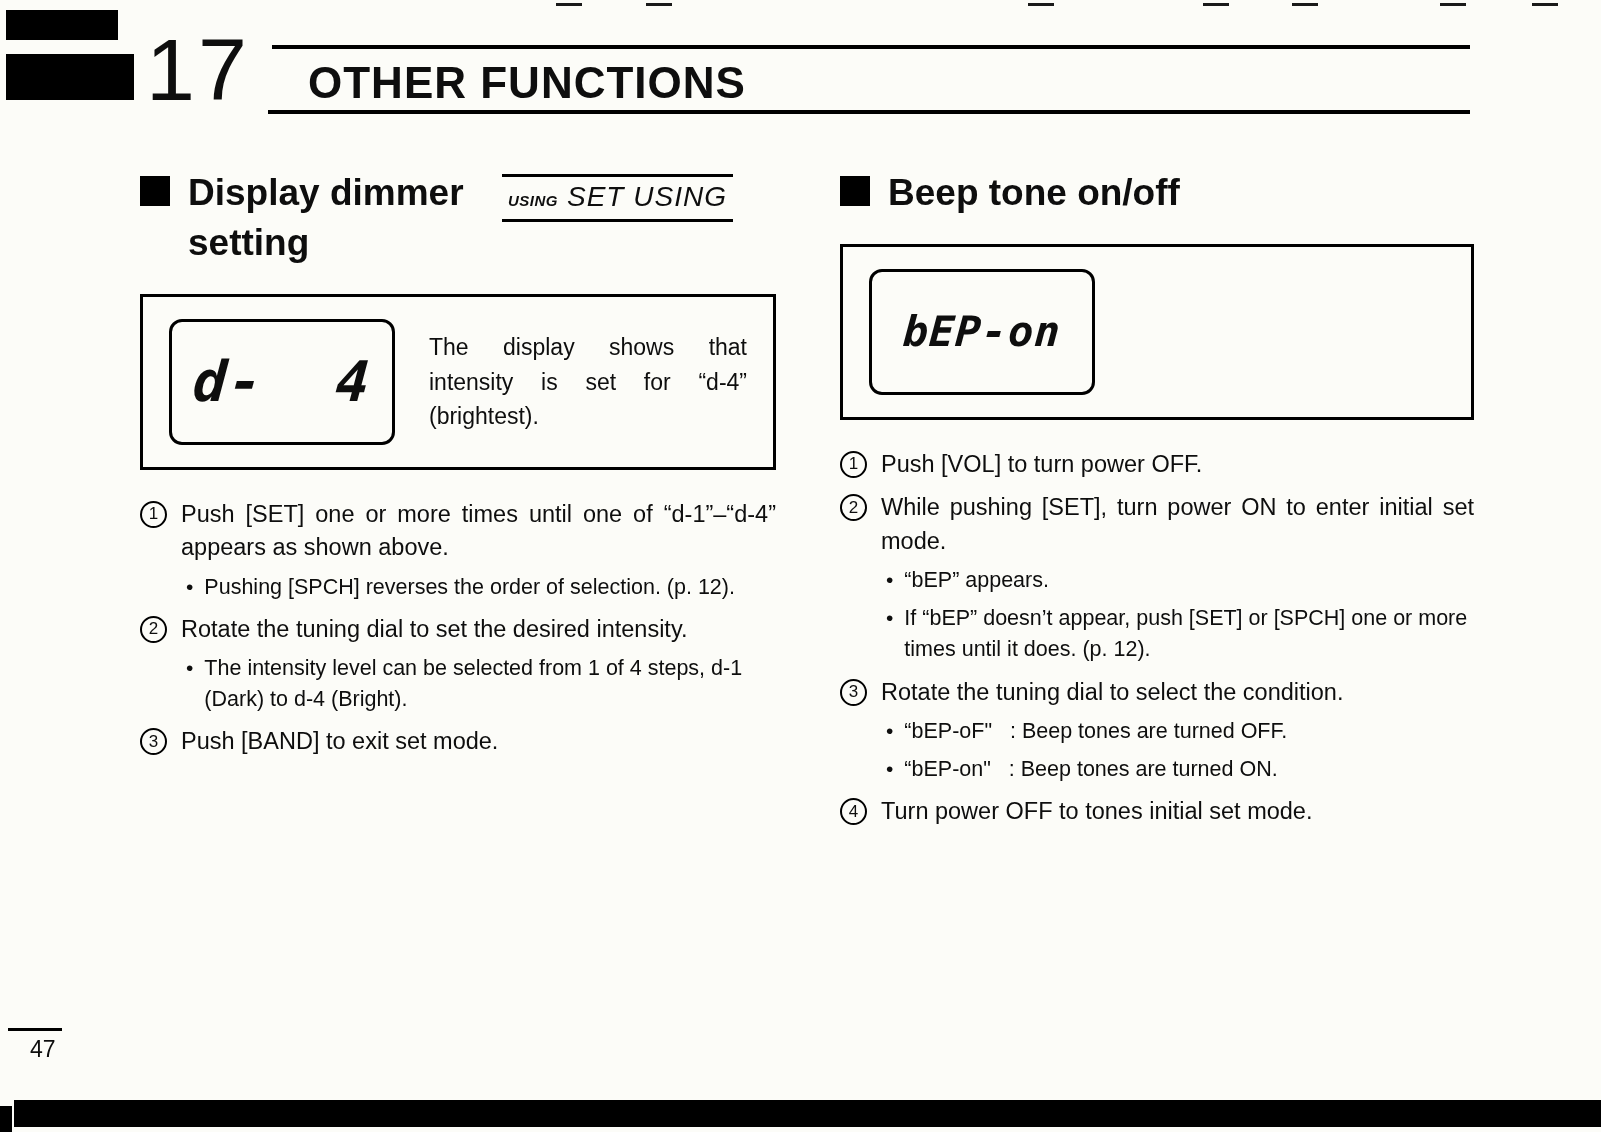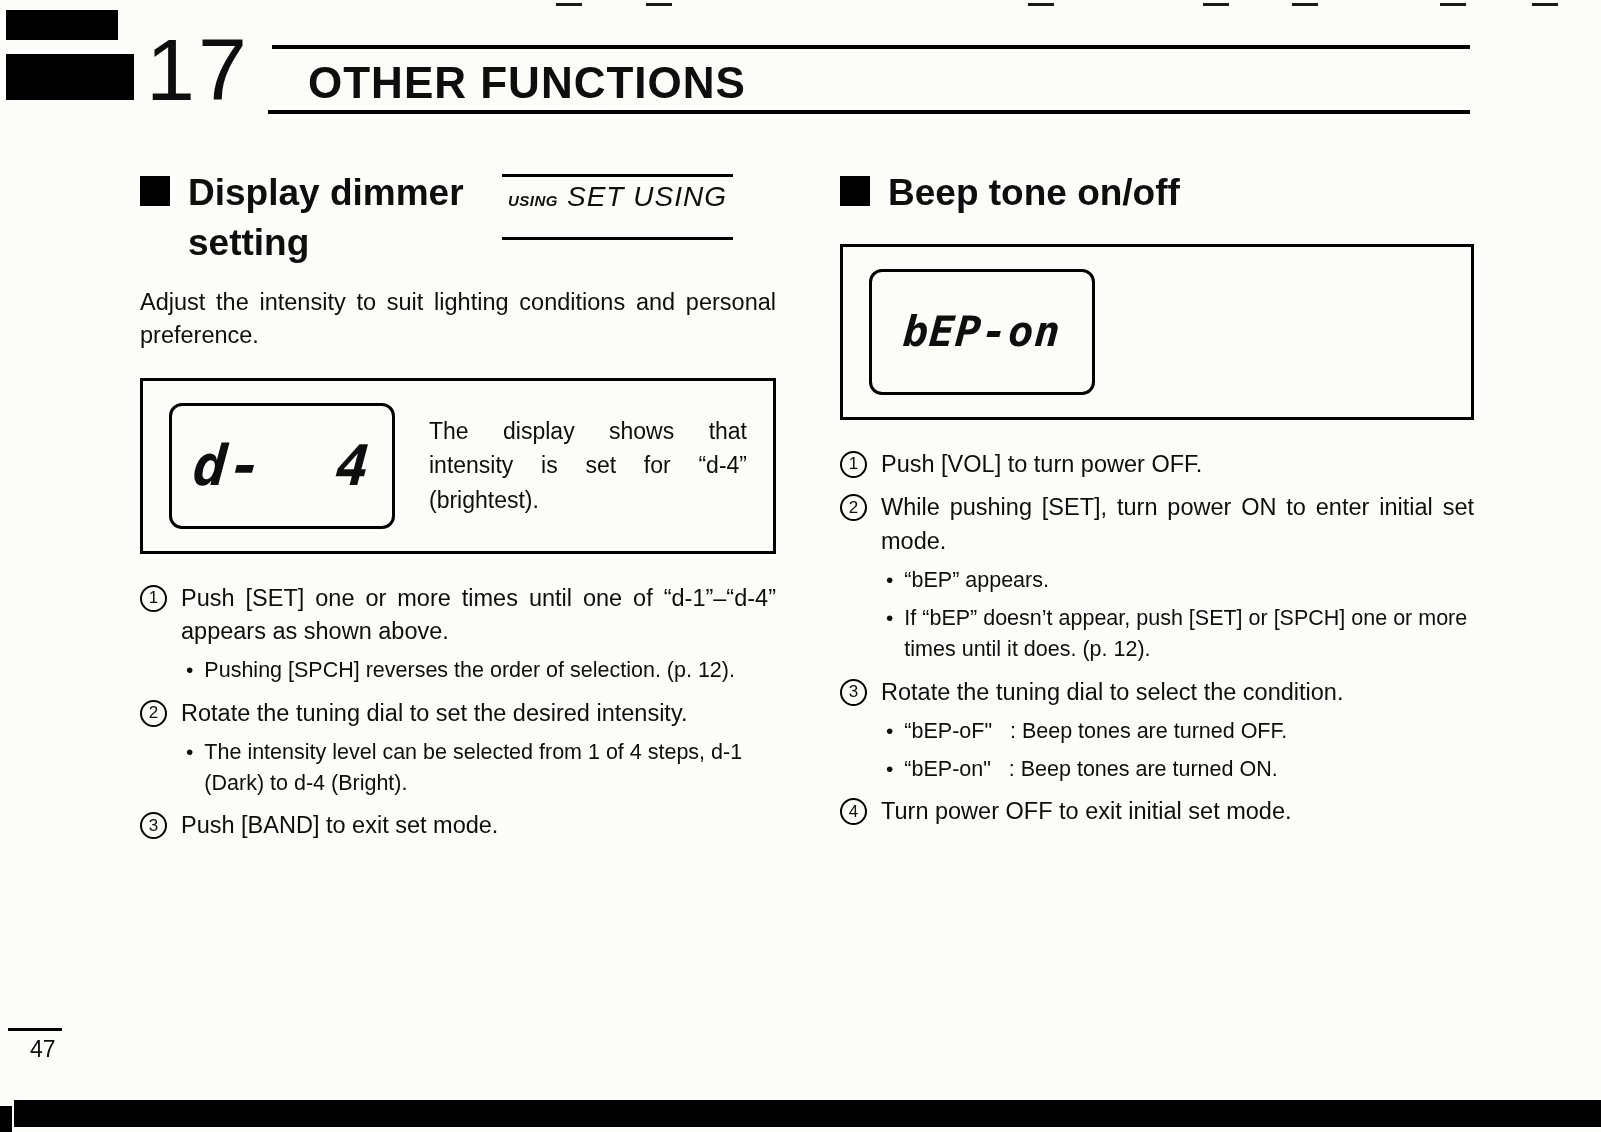--- a/index.html
+++ b/index.html
@@ -37,21 +37,21 @@
   .heading-row { display:flex; align-items:flex-start; }
   .sq { width:30px; height:30px; background:#000; flex:0 0 auto; margin-top:8px; }
   .heading-text {
     margin-left:18px; font-size:37px; font-weight:700; line-height:1.35;
   }
   .heading-text.wrap { width:300px; }
 
   .badge {
     margin-left:14px; margin-top:6px; flex:0 0 auto;
     border-top:3px solid #000; border-bottom:3px solid #000;
-    padding:4px 6px 24px; white-space:nowrap; font-style:italic;
+    padding:4px 6px 6px; white-space:nowrap; font-style:italic;
     display:flex; align-items:baseline;
   }
   .badge .using { font-size:15px; font-weight:700; letter-spacing:.5px; margin-right:9px; }
   .badge .mode  { font-size:28px; letter-spacing:1px; }
 
   .intro { margin-top:18px; font-size:23.5px; line-height:1.4; text-align:justify; }
 
   
   .figure {
     margin-top:26px; border:3px solid #000; height:176px;
@@ -110,21 +110,20 @@
 <section class="col col-left">
   <div class="heading-row">
     <span class="sq"></span>
     <h2 class="heading-text wrap">Display dimmer setting</h2>
     <div class="badge">
       <span class="using">USING</span>
       <span class="mode">SET USING</span>
     </div>
   </div>
 
-  <p class="intro">Adjust the intensity to suit lighting conditions and personal preference.</p>
 
   <div class="figure">
     <div class="lcd">
       <span class="lcd-text big">d-  4</span>
     </div>
     <div class="caption">The display shows that intensity is set for “d-4” (brightest).</div>
   </div>
 
   <ol class="steps">
     <li class="step">
@@ -186,21 +185,21 @@
     </li>
     <li class="sub">
       <div class="sub-text">“bEP-oF"   : Beep tones are turned OFF.</div>
     </li>
     <li class="sub">
       <div class="sub-text">“bEP-on"   : Beep tones are turned ON.</div>
     </li>
 
     <li class="step">
       <span class="stepnum">4</span>
-      <div class="step-text">Turn power OFF to exit initial set mode.</div>
+      <div class="step-text">Turn power OFF to tones initial set mode.</div>
     </li>
   </ol>
 </section>
 
 <div class="pageno-rule"></div>
 <div class="pageno">47</div>
 <div class="bottom-bar"></div>
 <div class="bottom-stub"></div>
 
 </body></html>

